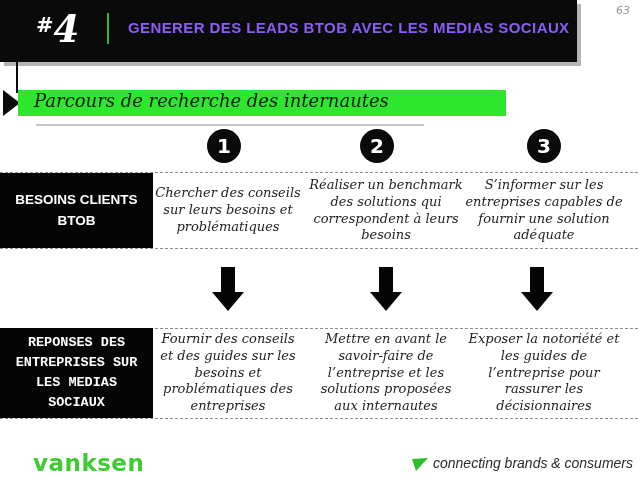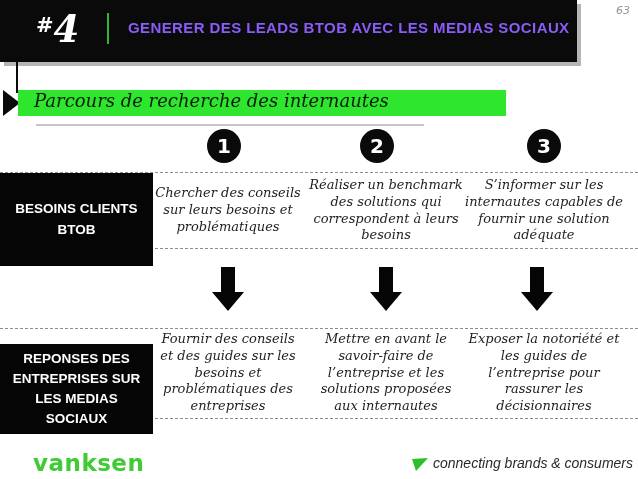--- a/index.html
+++ b/index.html
@@ -55,22 +55,22 @@
   .c1 { left:207px; } .c2 { left:360px; } .c3 { left:527px; }
 
   .dashed { position:absolute; left:0; width:638px; height:0; border-top:1px dashed #8c8c8c; }
   .d1 { top:172px; } .d2 { top:248px; } .d3 { top:328px; } .d4 { top:418px; }
 
   .label-box {
     position:absolute; left:0; width:153px; background:#050505; color:#ffffff;
     display:flex; align-items:center; justify-content:center; text-align:center;
     font-weight:bold; font-size:13.5px; line-height:1.5; padding:0 8px; box-sizing:border-box;
   }
-  .lb1 { top:173px; height:93px; }
-  .lb2 { top:344px; height:90px; }
+  .lb1 { top:173px; height:75px; }
+  .lb2 { top:328px; height:90px;font-family:Liberation Mono, monospace; }
 
   .cell {
     position:absolute; display:flex; align-items:center; justify-content:center;
     text-align:center; font-family:"DejaVu Serif", serif; font-style:italic;
     font-size:13px; line-height:1.3; color:#1e1e1e;
   }
   .row1 { top:173px; height:75px; }
   .row2 { top:328px; height:90px; }
   .col1 { left:155px; width:146px; }
   .col2 { left:308px; width:156px; }
@@ -123,21 +123,21 @@
   <div class="circle c3">3</div>
 
   <div class="dashed d1"></div>
   <div class="dashed d2"></div>
   <div class="dashed d3"></div>
   <div class="dashed d4"></div>
 
   <div class="label-box lb1">BESOINS CLIENTS BTOB</div>
   <div class="cell row1 col1">Chercher des conseils sur leurs besoins et problématiques</div>
   <div class="cell row1 col2">Réaliser un benchmark des solutions qui correspondent à leurs besoins</div>
-  <div class="cell row1 col3">S’informer sur les internautes capables de fournir une solution adéquate</div>
+  <div class="cell row1 col3">S’informer sur les entreprises capables de fournir une solution adéquate</div>
 
   <div class="arrow a1">
       <div class="shaft"></div>
       <div class="head"></div>
     </div>
   <div class="arrow a2">
       <div class="shaft"></div>
       <div class="head"></div>
     </div>
   <div class="arrow a3">

